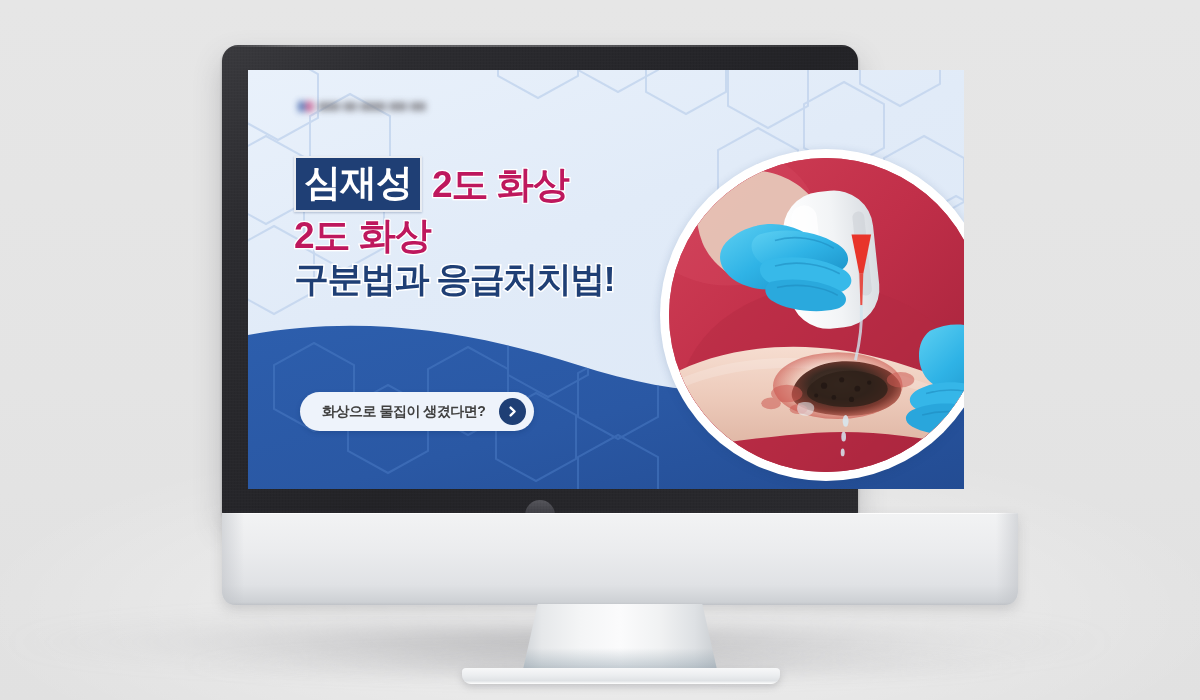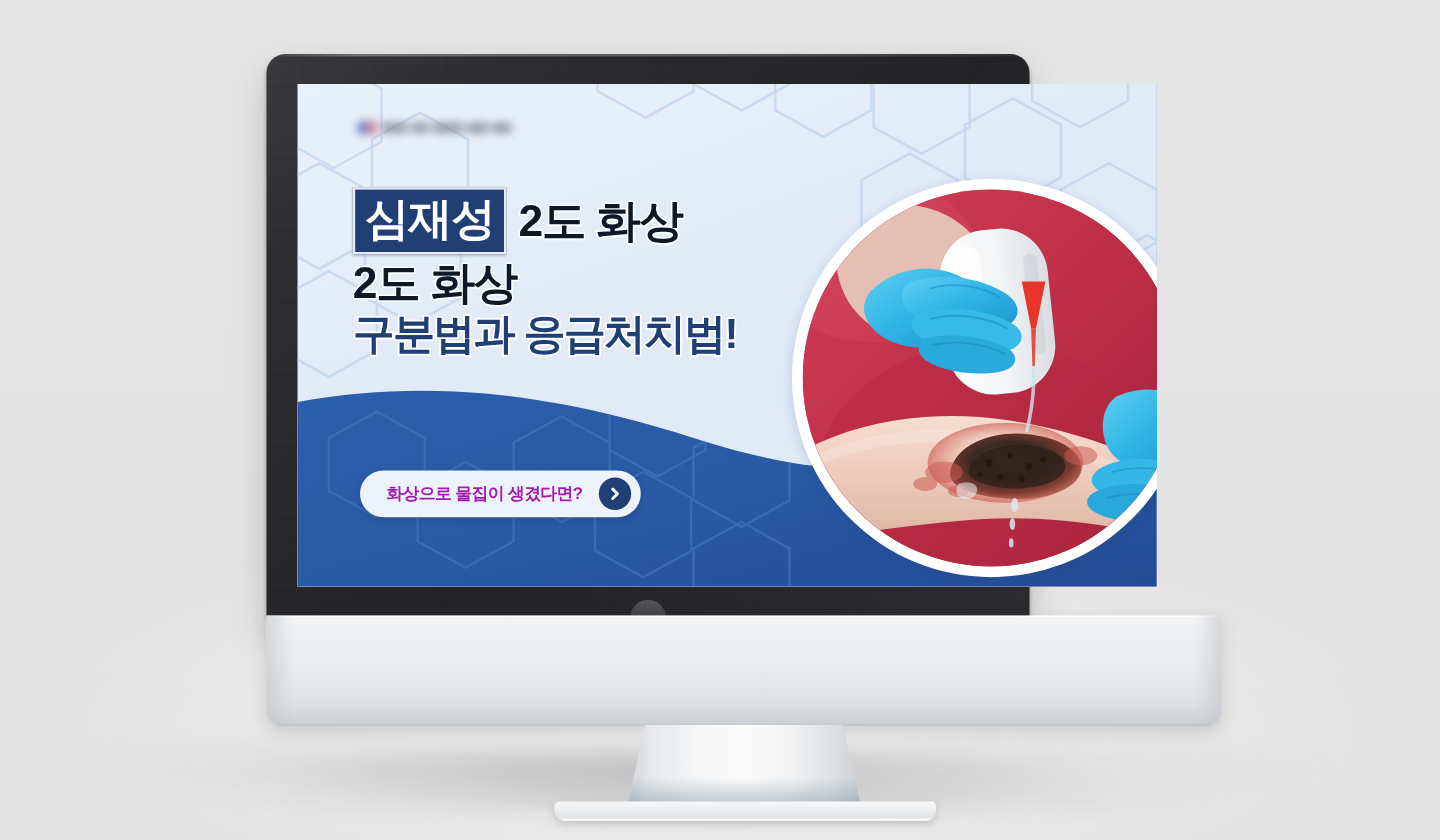--- a/index.html
+++ b/index.html
@@ -191,21 +191,21 @@
     font-weight: 700;
     font-size: 37px;
     line-height: 1;
     padding: 6px 8px 9px 8px;
     letter-spacing: -1px;
     border: 2px solid rgba(255,255,255,0.9);
     box-shadow: 0 1px 2px rgba(20,45,90,0.25);
     white-space: nowrap;
   }
   .hl-rest {
-    color: #0f172a;
+    color: #be185d;
     font-weight: 700;
     font-size: 37px;
     line-height: 1;
     letter-spacing: -1px;
     white-space: nowrap;
     -webkit-text-stroke: 2.5px #ffffff;
     paint-order: stroke fill;
     text-shadow: 0 1px 1px rgba(255,255,255,0.9);
   }
   .hl-sub {
@@ -228,21 +228,21 @@
     display: inline-flex;
     align-items: center;
     gap: 14px;
     background: #eef3fb;
     border-radius: 999px;
     padding: 6px 8px 6px 22px;
     box-shadow: 0 2px 5px rgba(10,40,90,0.22);
     cursor: pointer;
   }
   .cta-label {
-    color: #a21caf;
+    color: #404040;
     font-size: 14px;
     font-weight: 700;
     letter-spacing: -0.5px;
     white-space: nowrap;
   }
   .cta-arrow {
     width: 27px;
     height: 27px;
     border-radius: 50%;
     background: #1f3f75;

